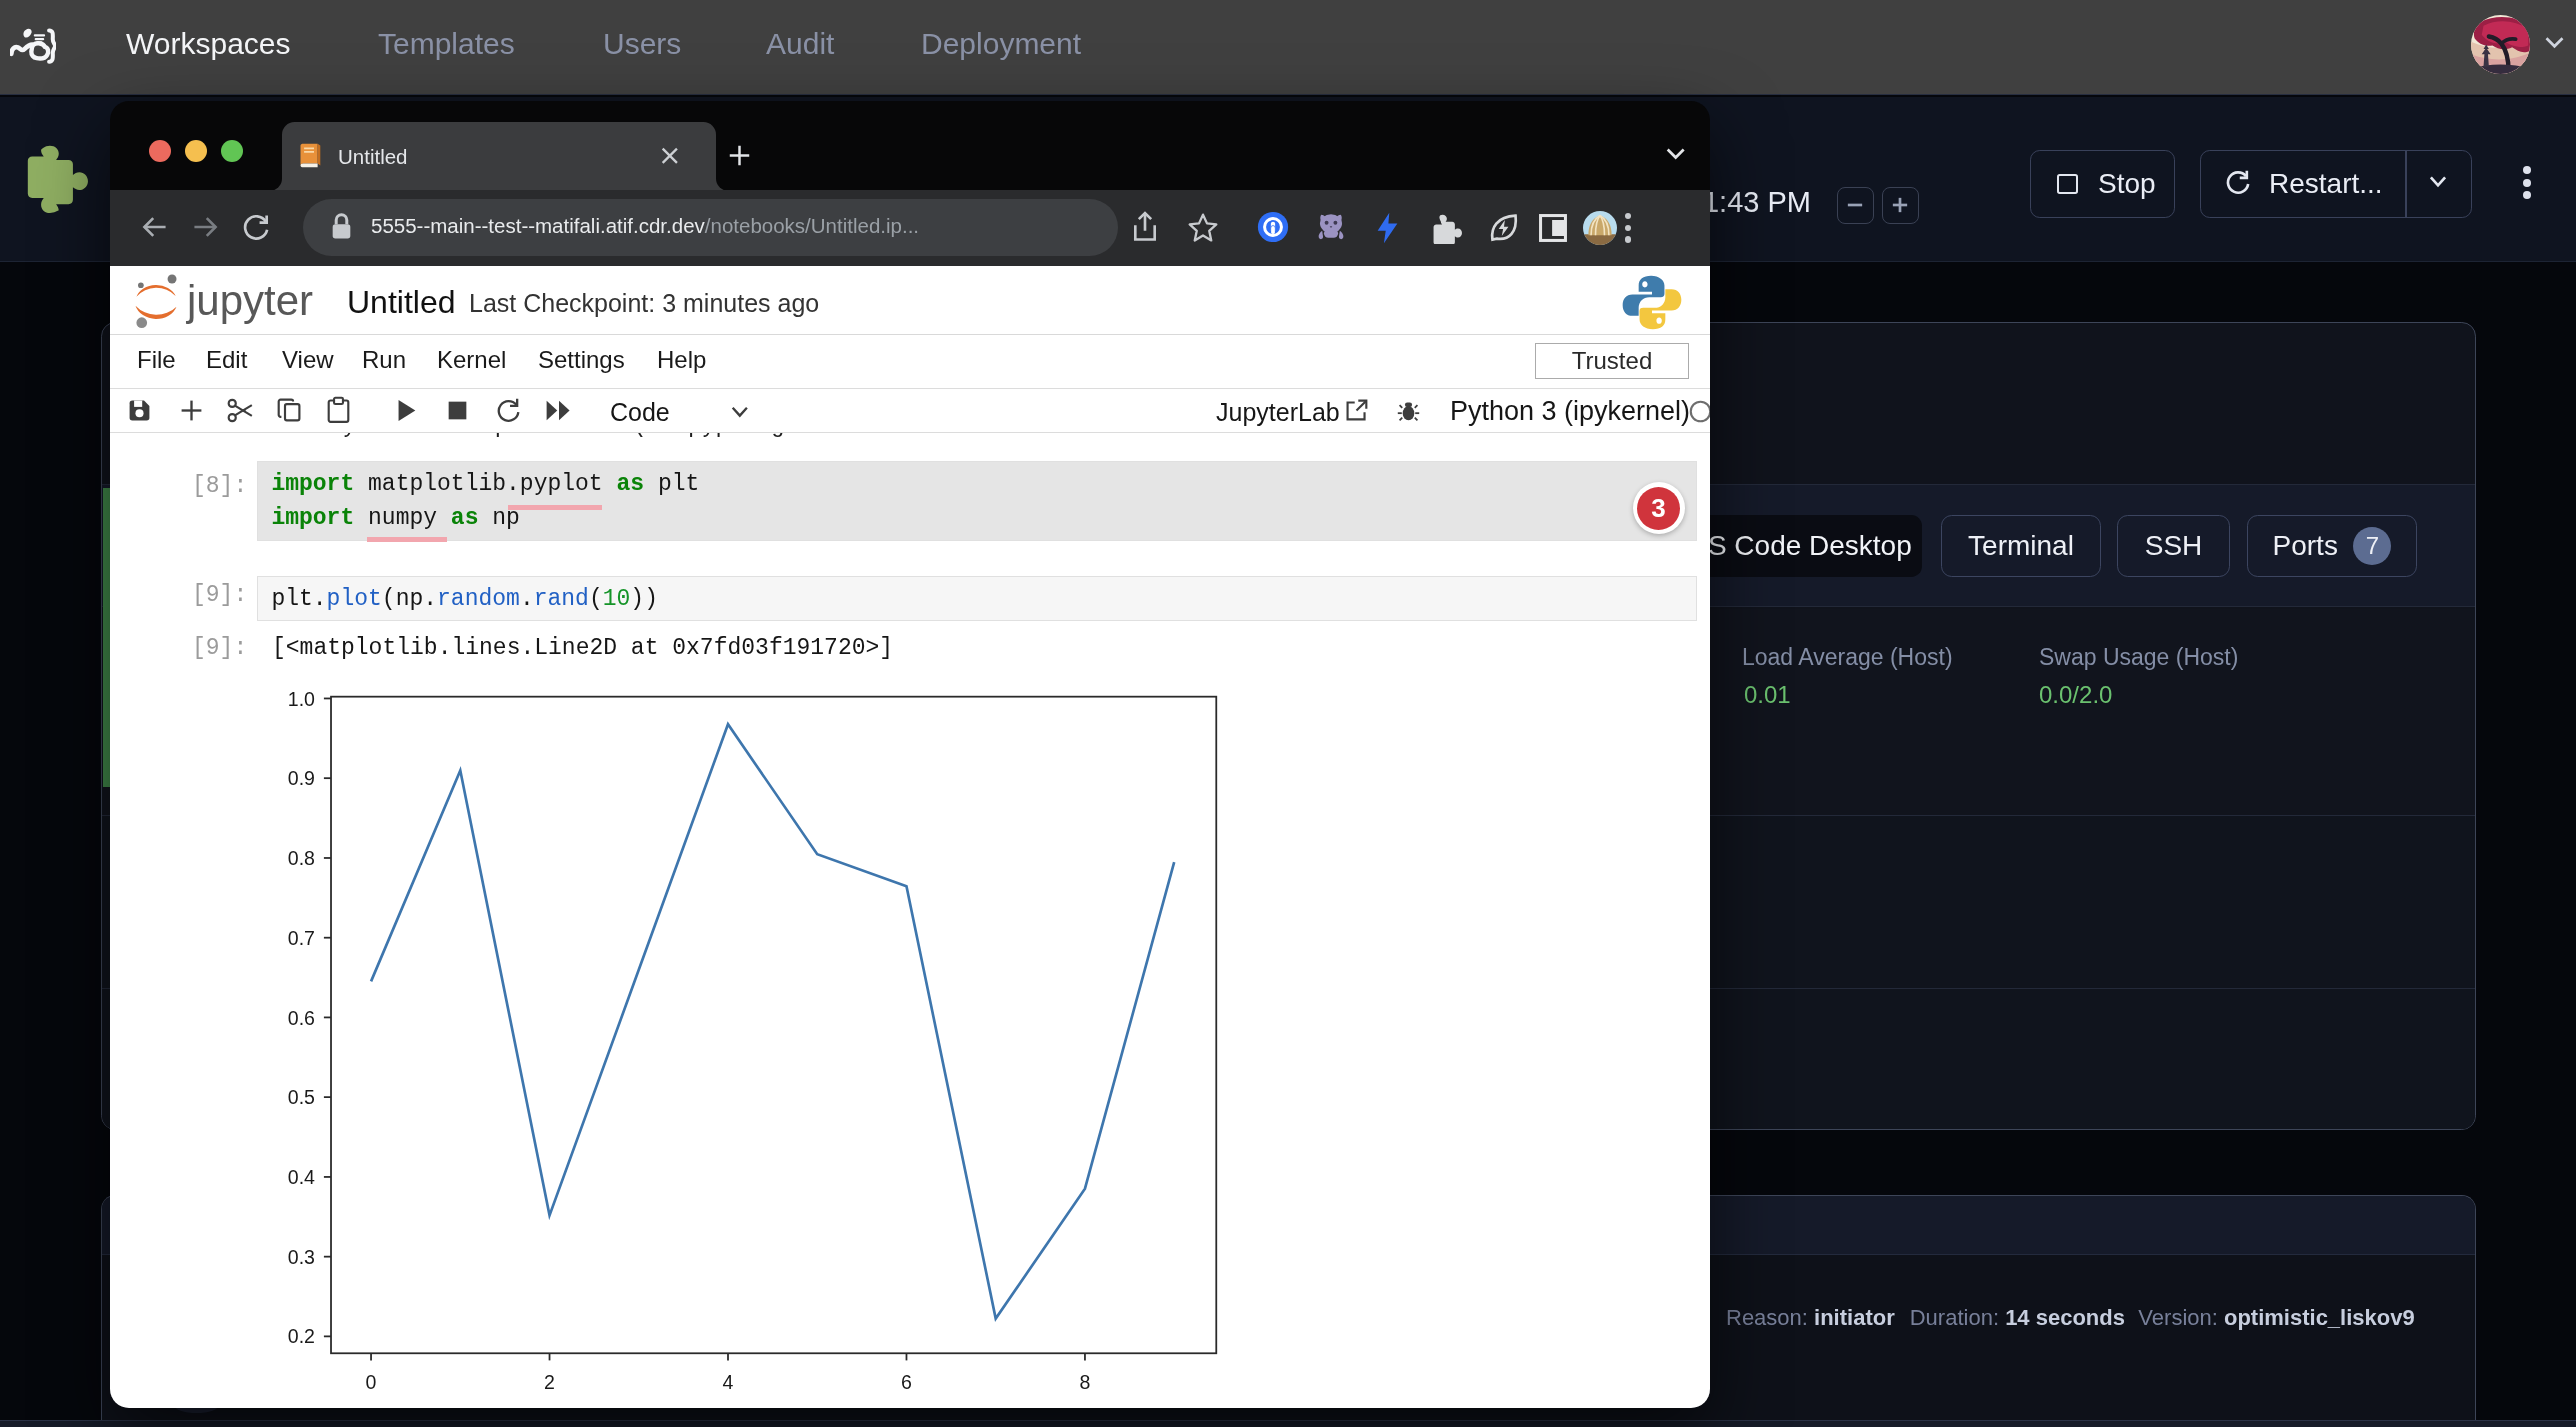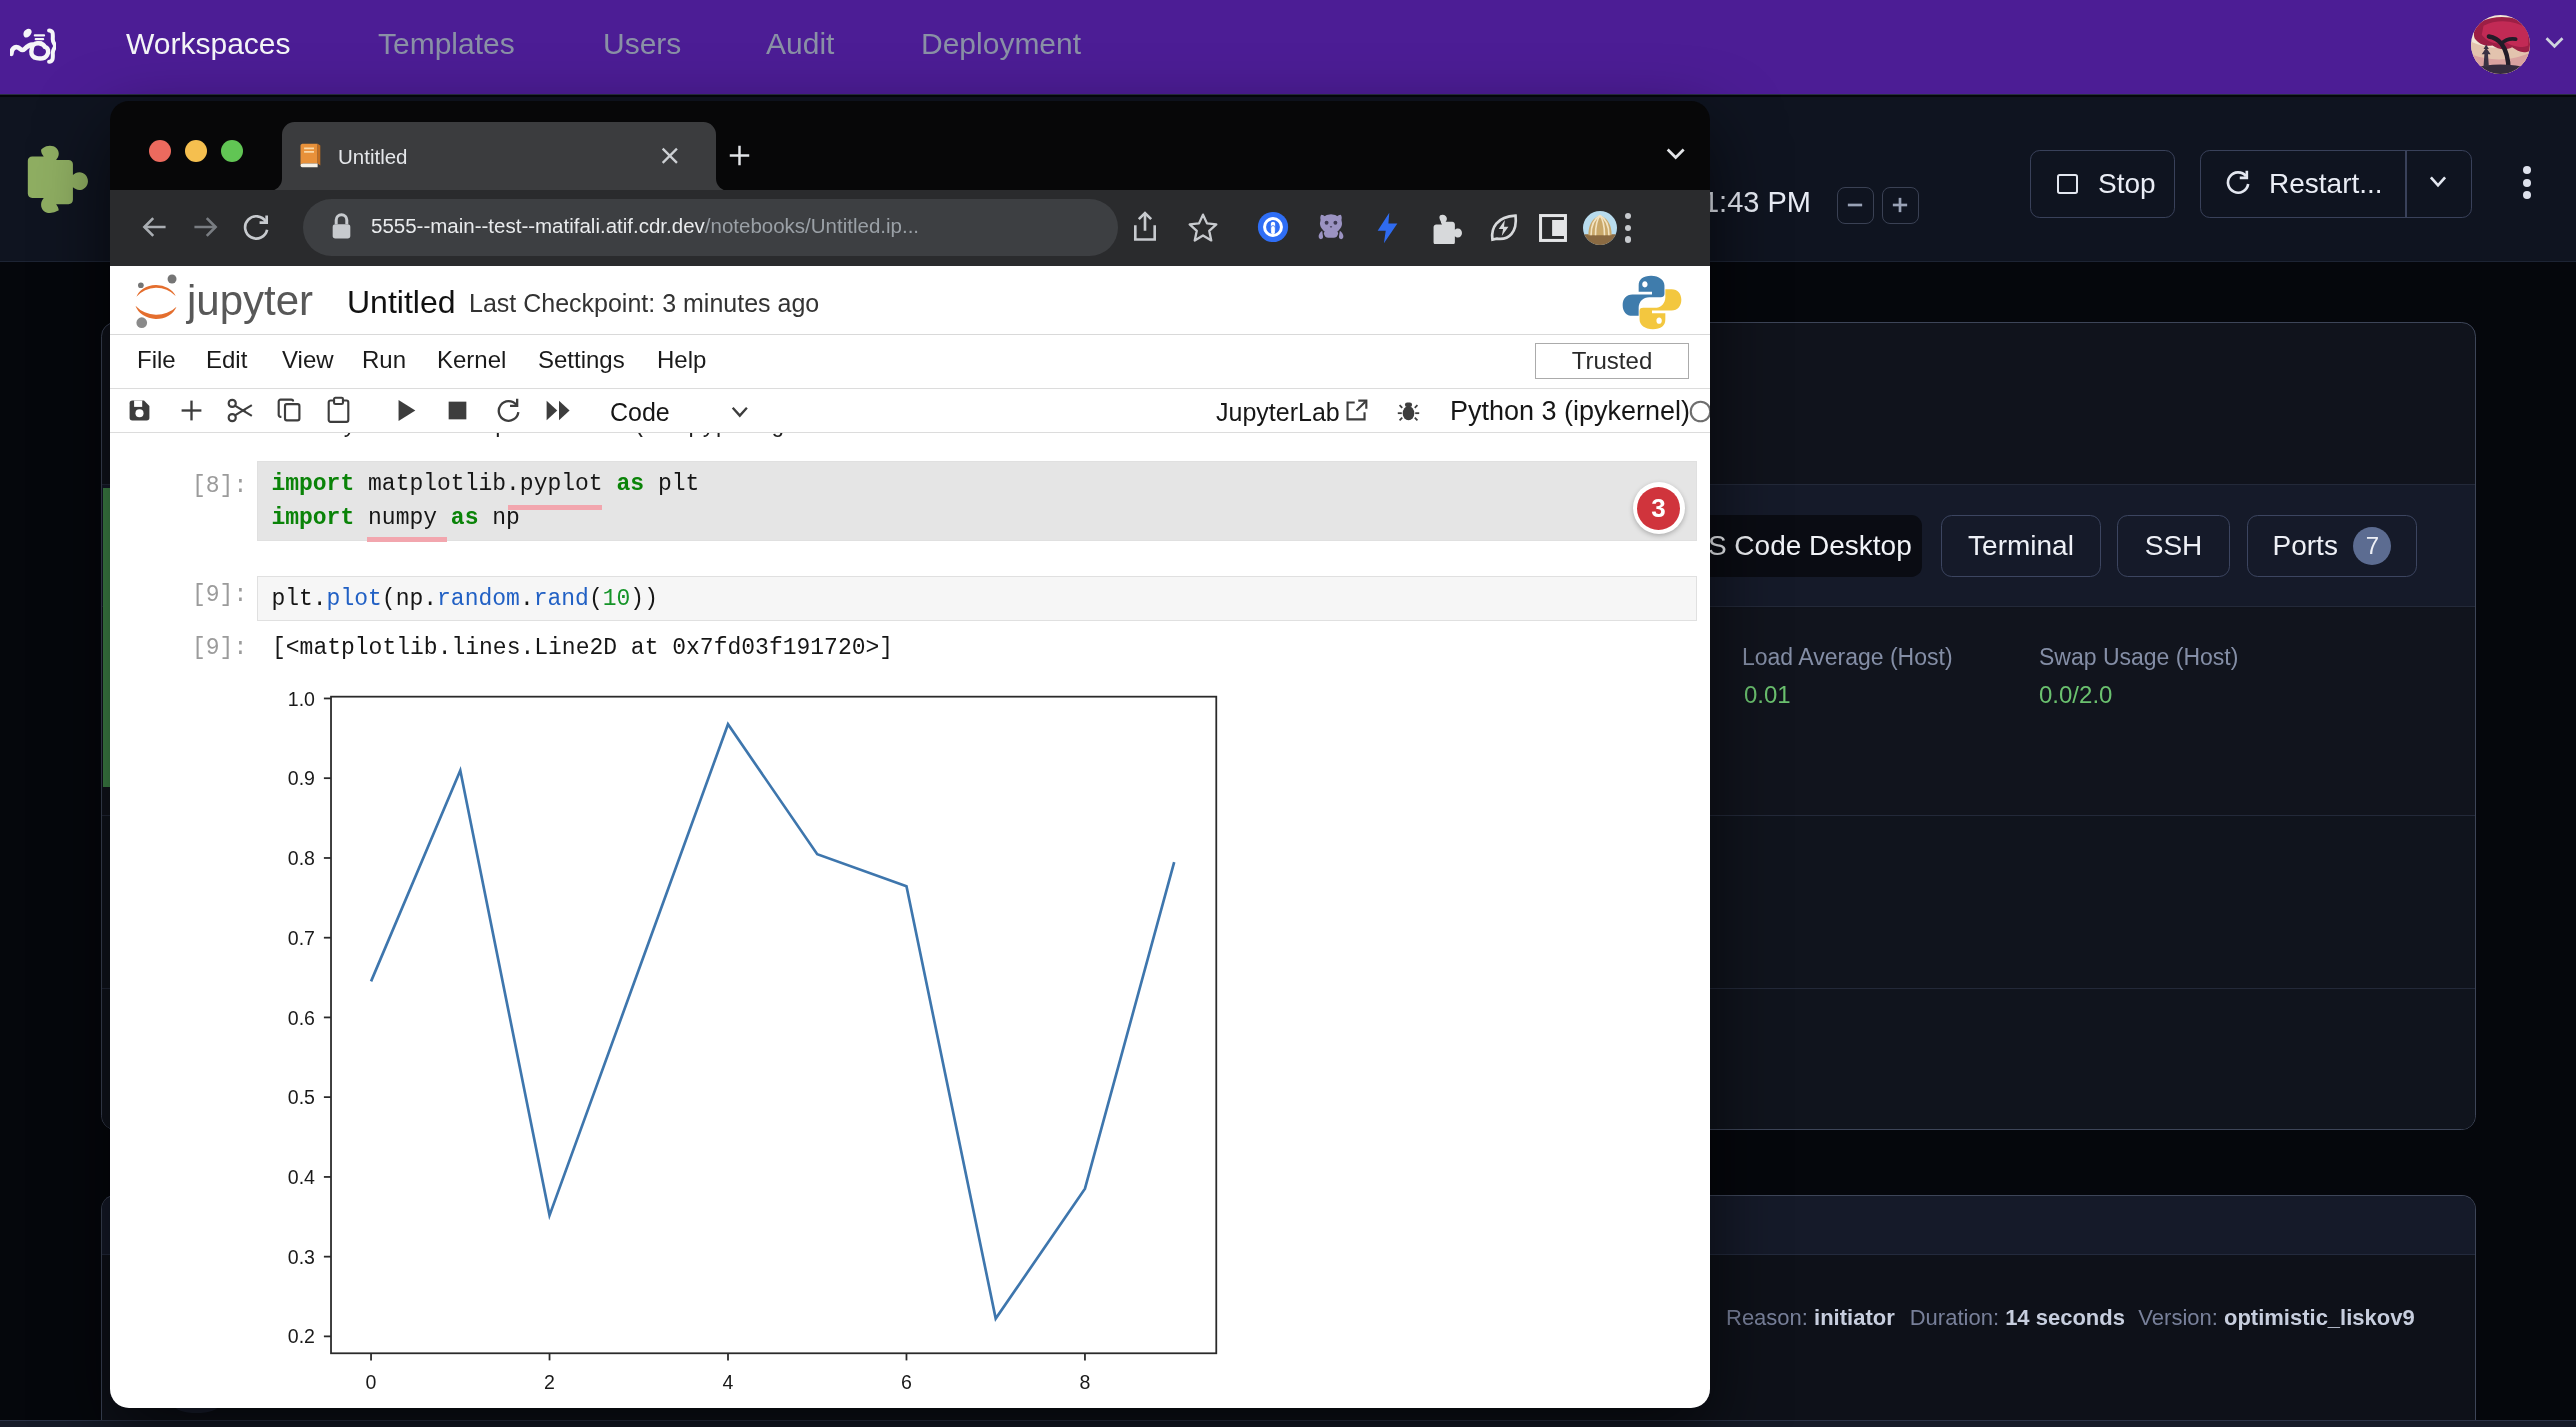--- a/index.html
+++ b/index.html
@@ -3,21 +3,21 @@
 <meta charset="utf-8">
 <style>
   * { margin:0; padding:0; box-sizing:border-box; }
   html,body { width:2576px; height:1428px; overflow:hidden; }
   body { position:relative; background:#05070c; font-family:"Liberation Sans", sans-serif; }
   .abs { position:absolute; }
 </style>
 </head>
 <body>
 
-<div class="abs" id="navbar" style="left:0;top:0;width:2576px;height:95px;background:#4c1d95;border-bottom:1.8px solid #272e40;">
+<div class="abs" id="navbar" style="left:0;top:0;width:2576px;height:95px;background:#404040;border-bottom:1.8px solid #272e40;">
   <svg class="abs" style="left:9.8px;top:28px" width="46" height="37" viewBox="0 0 50 40">
     <path d="M17 2 C21 -1 25 2 23 6 C22 9 19 11 16 10 C14 8 14 4 17 2 Z" fill="#f5f6f8"></path>
     <g stroke="#f5f6f8" stroke-width="2.4" stroke-linecap="round">
       <line x1="27" y1="8" x2="37" y2="8"></line>
         <line x1="28" y1="12" x2="36" y2="12"></line>
         <line x1="29.5" y1="15.5" x2="34" y2="15.5"></line>
     </g>
     <g fill="none" stroke="#f5f6f8" stroke-linecap="round">
       <path d="M1.5 28 C1.5 23 5 19.5 8.5 21 C12 22.5 12.5 26 16 22.5 C19 19.5 21.5 17.5 25 18" stroke-width="5"></path>
       <path d="M25 18.5 C29.5 15 36 16.5 38 20.5 C41.5 21.5 42.5 26 40.5 29 C38.5 32.5 33.5 33.5 29 32.7 C25.5 32 23 29.3 23.2 25.7 C23.4 22.2 24 20 25 18.5 Z" stroke-width="4.8"></path>

